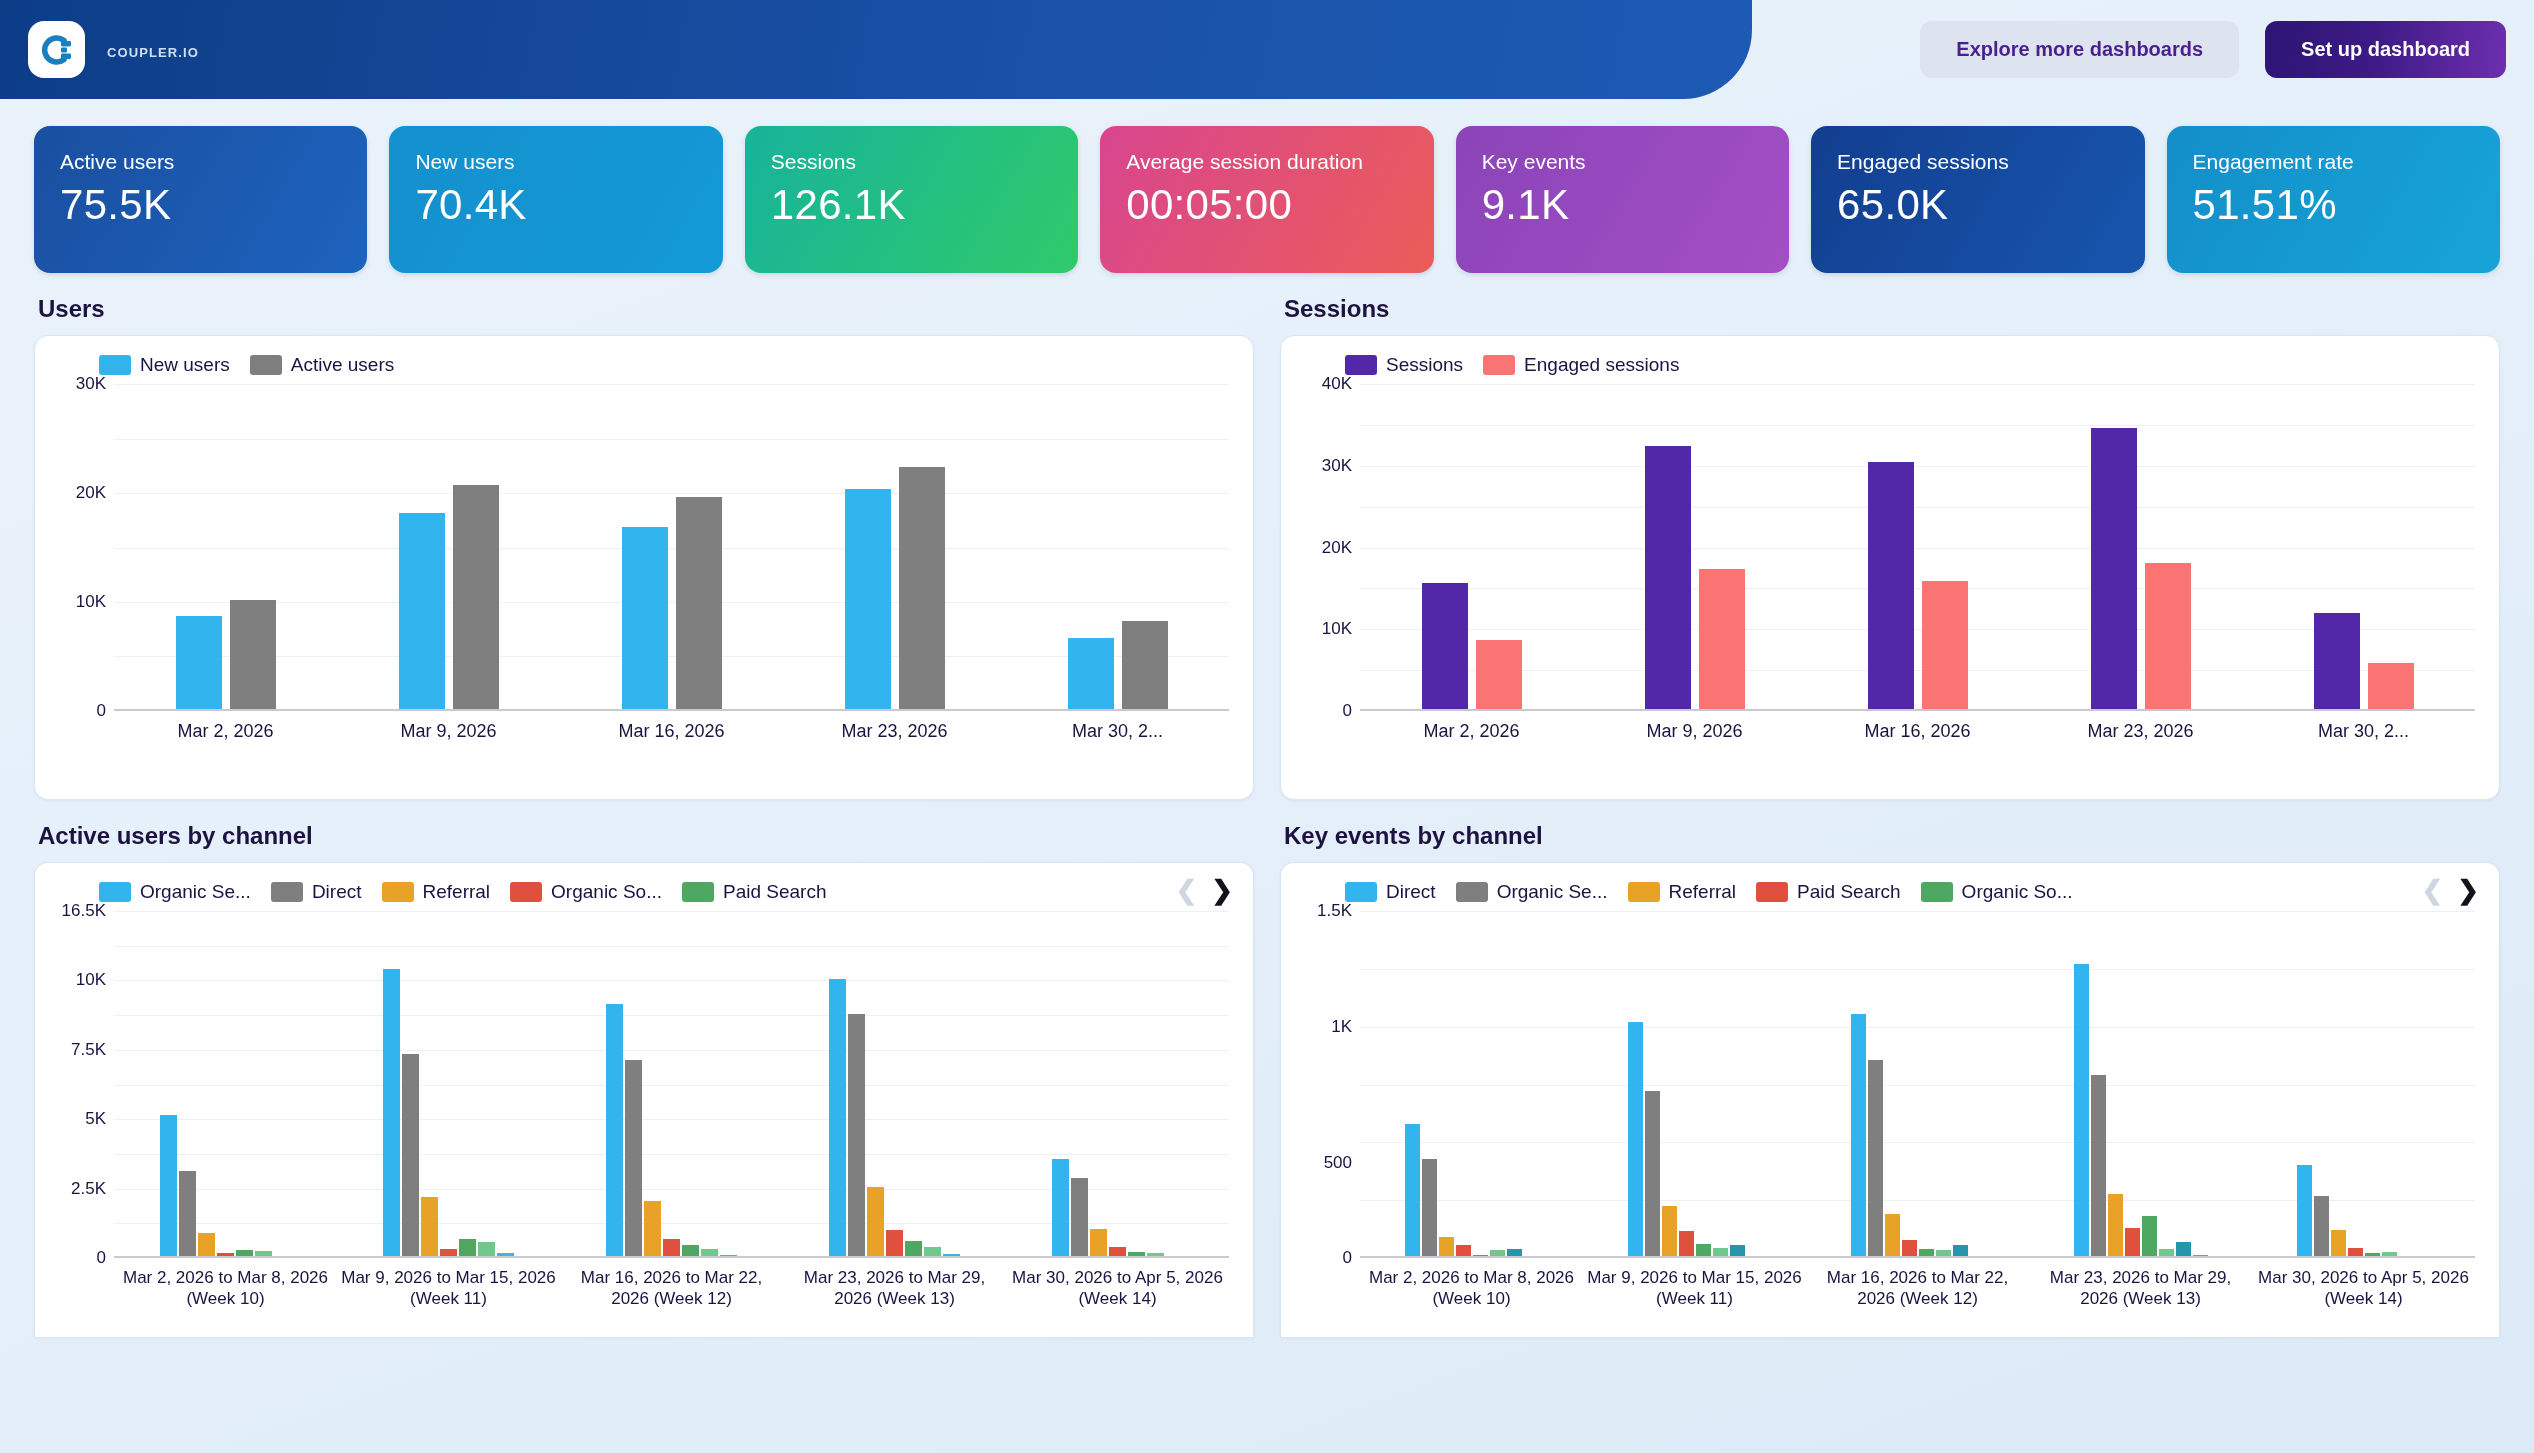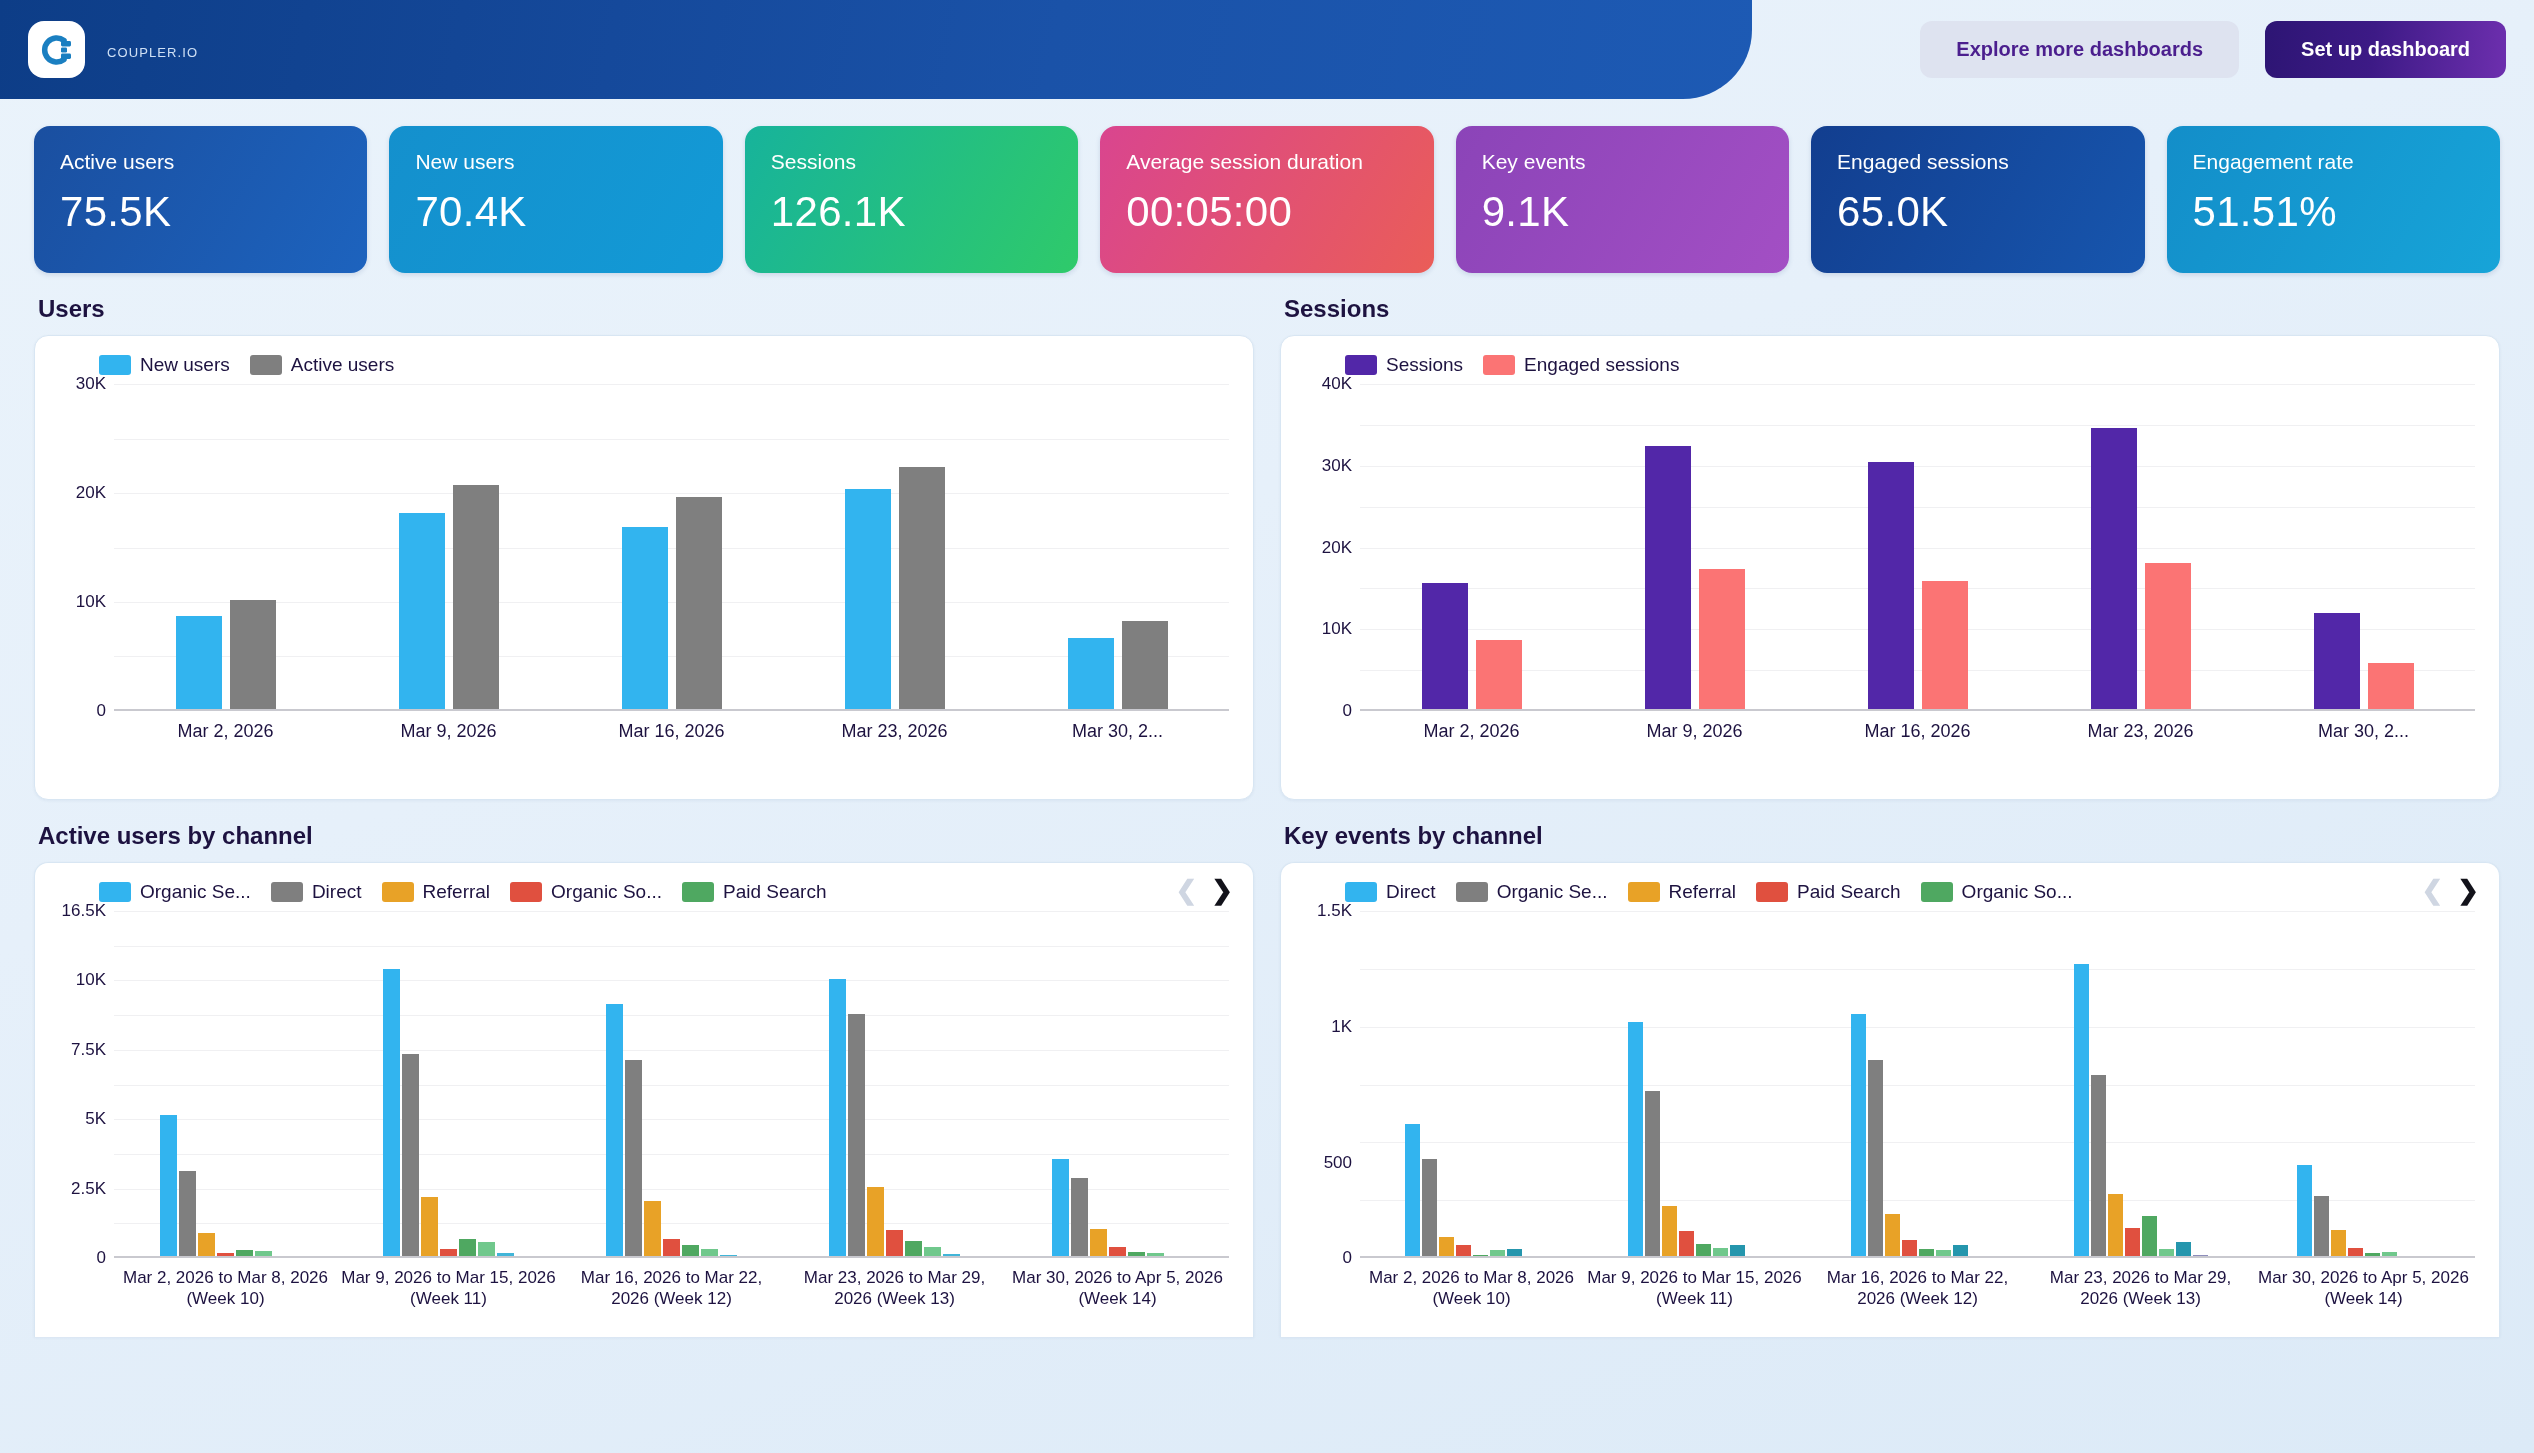--- a/index.html
+++ b/index.html
@@ -19,21 +19,21 @@
     width: 1752px;
   }
   .header-inner { display: flex; align-items: center; height: 99px; padding-left: 28px; }
   .logo {
     width: 57px; height: 57px; border-radius: 16px; background: #ffffff;
     display: flex; align-items: center; justify-content: center; flex: 0 0 auto;
   }
   .logo svg { display: block; }
   .title-block { margin-left: 22px; }
   .app-title { color: #ffffff; font-size: 38px; font-weight: bold; letter-spacing: 0.2px; line-height: 1.05; }
-  .app-sub { color: #cfe0f5; font-size: 13px; letter-spacing: 1.1px; margin-top: 5px; font-weight: normal; }
+  .app-sub { color: #cfe0f5; font-size: 13px; letter-spacing: 1.1px; margin-top: 5px; font-weight: bold; }
 
   .header-actions {
     position: absolute; top: 0; right: 0; height: 99px;
     display: flex; align-items: center; gap: 26px; padding-right: 28px;
   }
   .btn {
     border: none; border-radius: 12px; font-size: 20px; font-weight: bold;
     cursor: pointer; font-family: "Liberation Sans", sans-serif;
     padding: 0 36px; height: 57px; display: flex; align-items: center; justify-content: center;
   }
@@ -42,21 +42,21 @@
 
   
   .kpi-row {
     display: flex; gap: 22px; padding: 27px 34px 0 34px;
   }
   .kpi {
     flex: 1 1 0; height: 147px; border-radius: 16px; padding: 24px 26px 0 26px;
     color: #ffffff; box-shadow: 0 2px 5px rgba(30,60,110,.14);
   }
   .kpi-label { font-size: 21px; font-weight: normal; line-height: 1.15; }
-  .kpi-value { font-size: 42px; font-weight: normal; margin-top: 14px; letter-spacing: 0.3px; }
+  .kpi-value { font-size: 42px; font-weight: normal; margin-top: 7px; letter-spacing: 0.3px; }
 
   
   .grid2 { display: flex; gap: 26px; padding: 22px 34px 0 34px; }
   .col { flex: 1 1 0; min-width: 0; }
   .section-title {
     font-size: 24px; font-weight: bold; color: #1d1240; margin: 0 0 12px 4px;
   }
   .card {
     background: #ffffff; border: 1px solid #d8e6f3; border-radius: 14px;
     padding: 14px 18px 10px 18px; box-shadow: 0 1px 3px rgba(40,70,120,.06);

